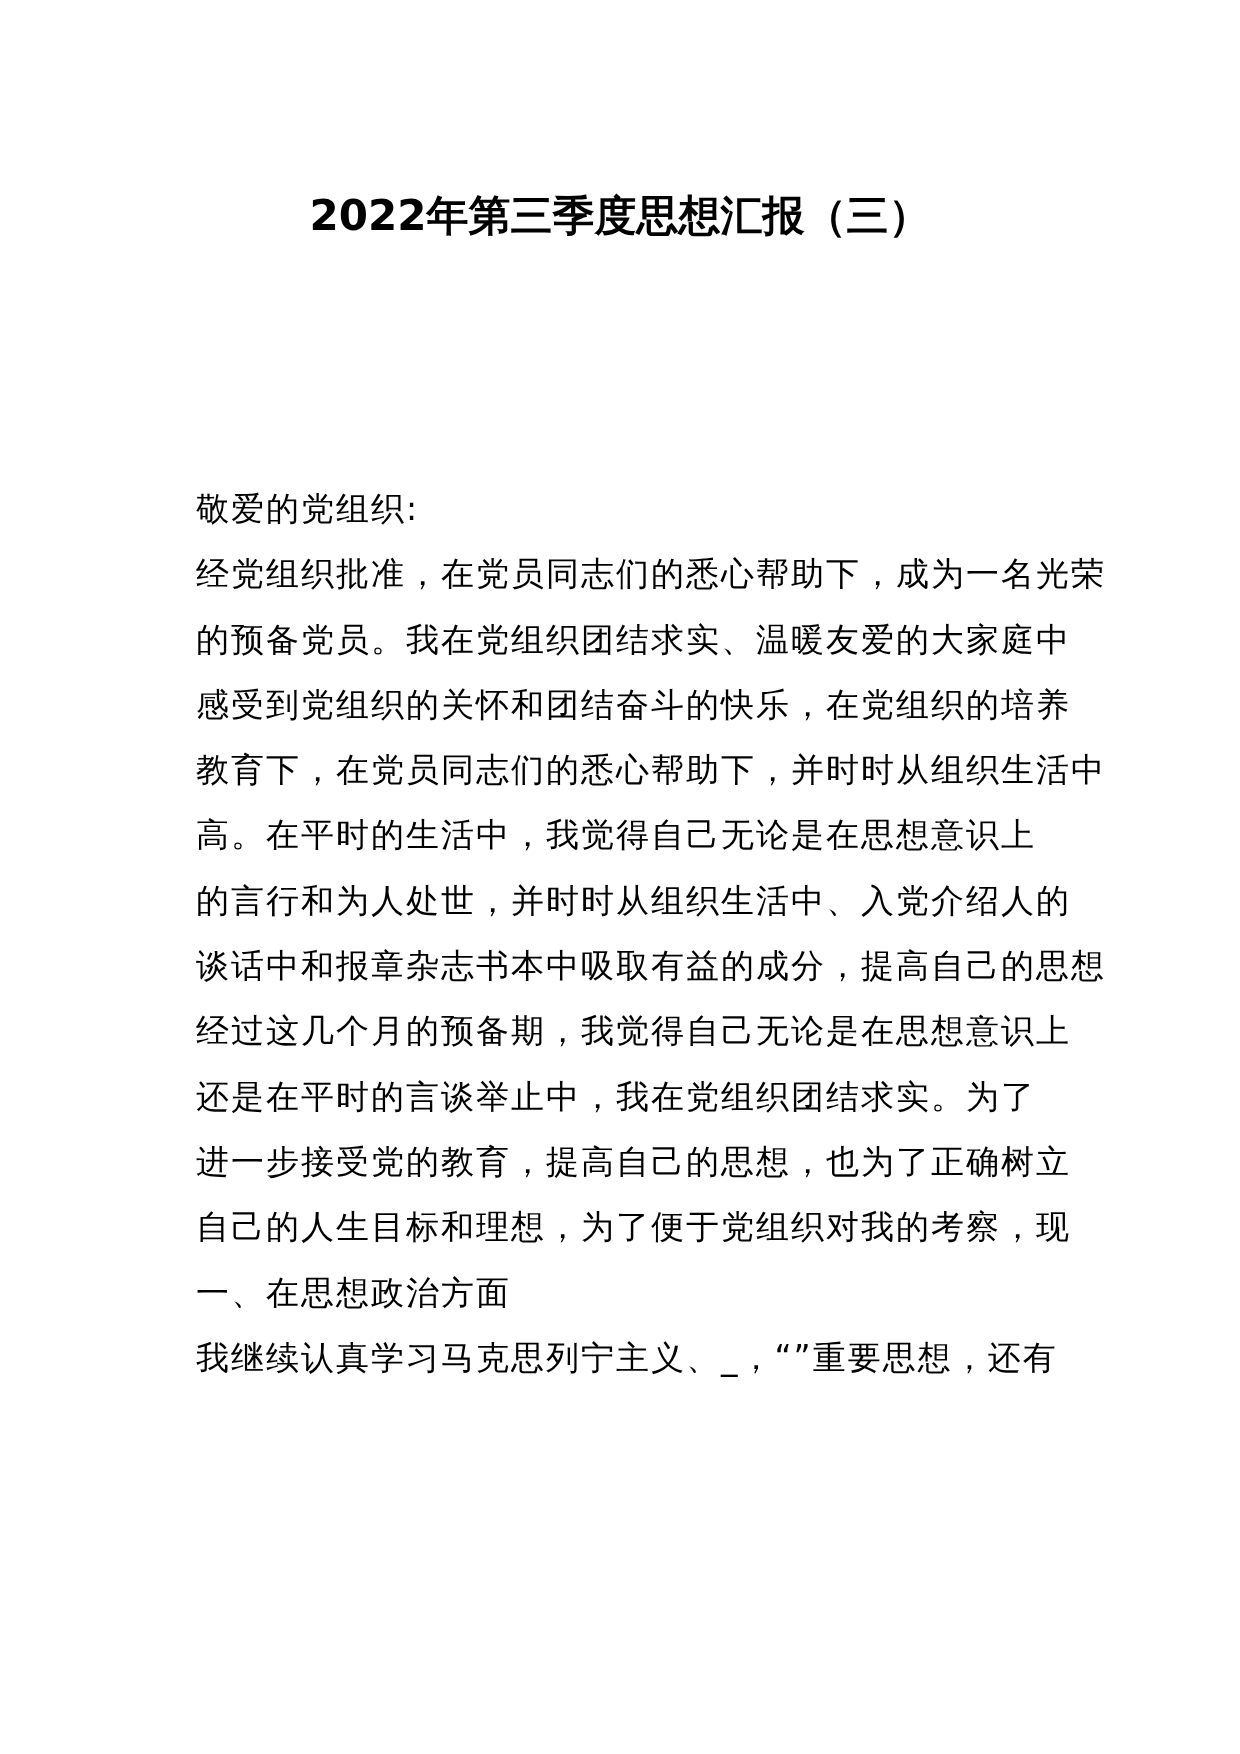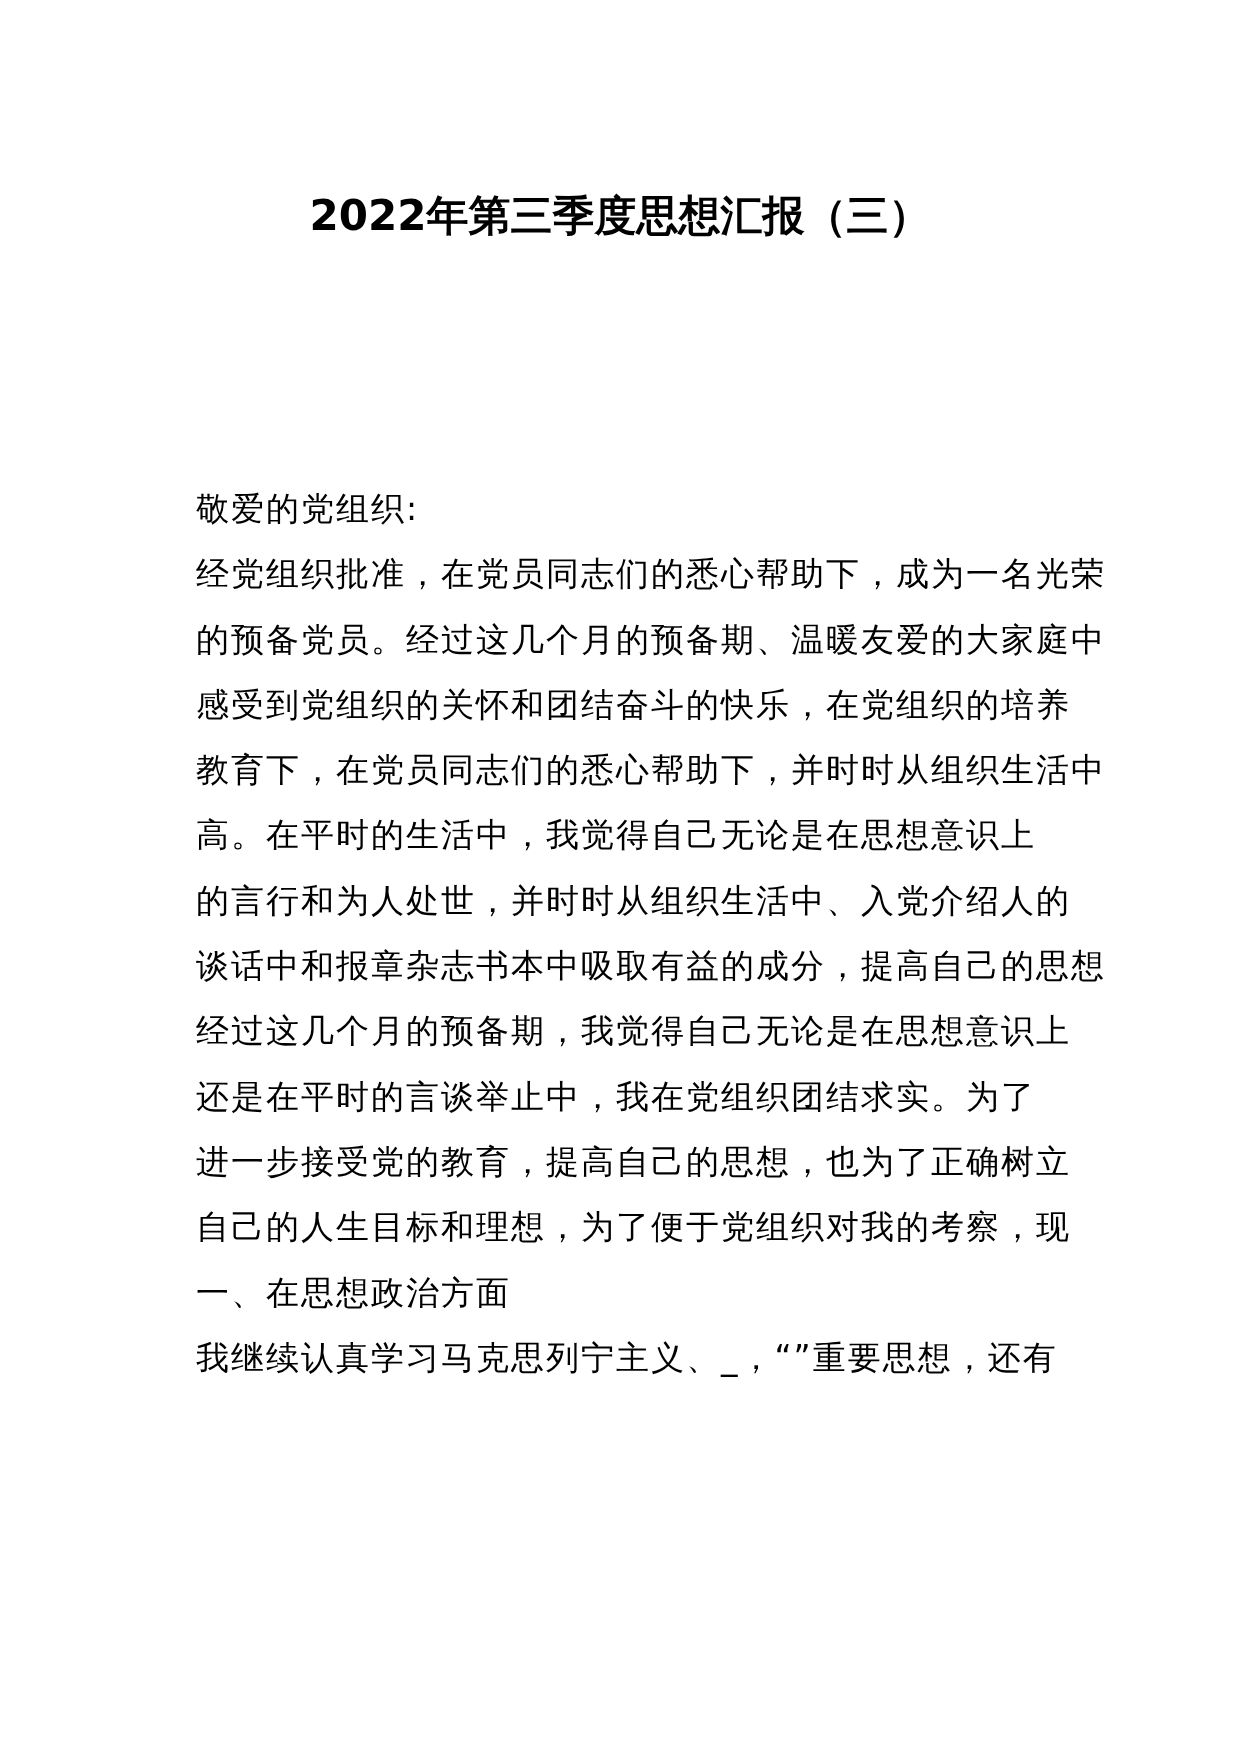--- a/index.html
+++ b/index.html
@@ -52,21 +52,21 @@
 </style>
 </head>
 <body>
 
 <div class="page">
   <h1 class="title">2022年第三季度思想汇报（三）</h1>
 
   <div class="body-text">
     <span class="line">敬爱的党组织:</span>
     <span class="line">经党组织批准，在党员同志们的悉心帮助下，成为一名光荣</span>
-    <span class="line">的预备党员。经过这几个月的预备期、温暖友爱的大家庭中</span>
+    <span class="line">的预备党员。我在党组织团结求实、温暖友爱的大家庭中</span>
     <span class="line">感受到党组织的关怀和团结奋斗的快乐，在党组织的培养</span>
     <span class="line">教育下，在党员同志们的悉心帮助下，并时时从组织生活中</span>
     <span class="line">高。在平时的生活中，我觉得自己无论是在思想意识上</span>
     <span class="line">的言行和为人处世，并时时从组织生活中、入党介绍人的</span>
     <span class="line">谈话中和报章杂志书本中吸取有益的成分，提高自己的思想</span>
     <span class="line">经过这几个月的预备期，我觉得自己无论是在思想意识上</span>
     <span class="line">还是在平时的言谈举止中，我在党组织团结求实。为了</span>
     <span class="line">进一步接受党的教育，提高自己的思想，也为了正确树立</span>
     <span class="line">自己的人生目标和理想，为了便于党组织对我的考察，现</span>
     <span class="line">一、在思想政治方面</span>

